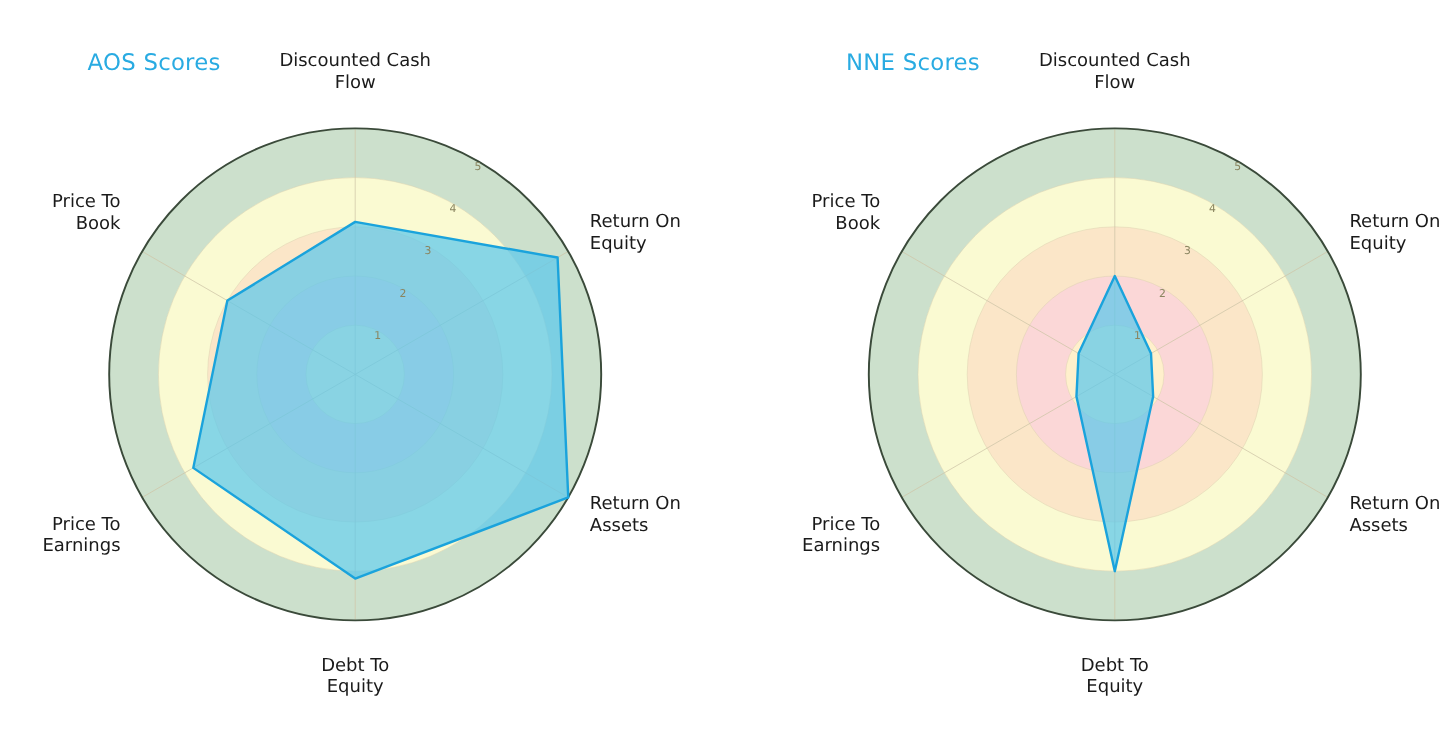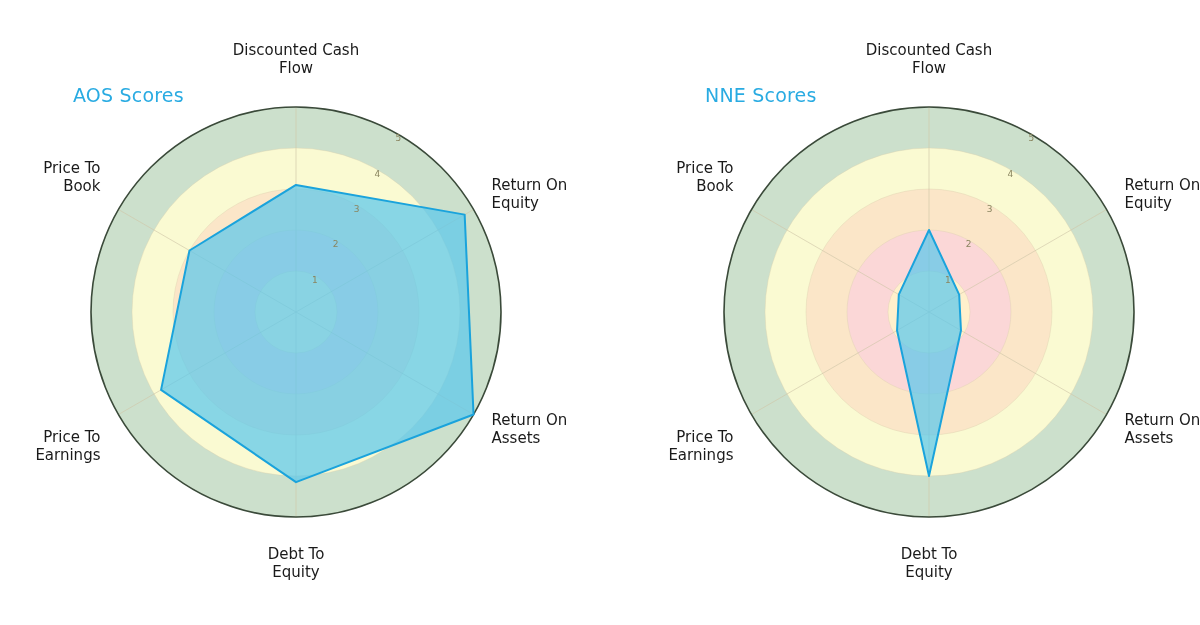--- a/index.html
+++ b/index.html
@@ -12,21 +12,20 @@
   .panel{position:absolute;top:0;height:625px;width:600px;}
   .panel.left{left:0;}
   .panel.right{left:632px;}
   .chart-title{
     position:absolute;
     font-size:19px;
     color:#29ABE2;
     font-family:"DejaVu Sans", sans-serif;
     white-space:nowrap;
     letter-spacing:.2px;
-    margin-top:43px;
   }
   .panel.left .chart-title{left:73px;top:41px;}
   .panel.right .chart-title{left:73px;top:41px;}
   svg{position:absolute;left:0;top:0;width:600px;height:625px;display:block;}
   .axis-label{
     font-family:"DejaVu Sans", sans-serif;
     font-size:15px;
     fill:#1a1a1a;
   }
   .tick-label{

